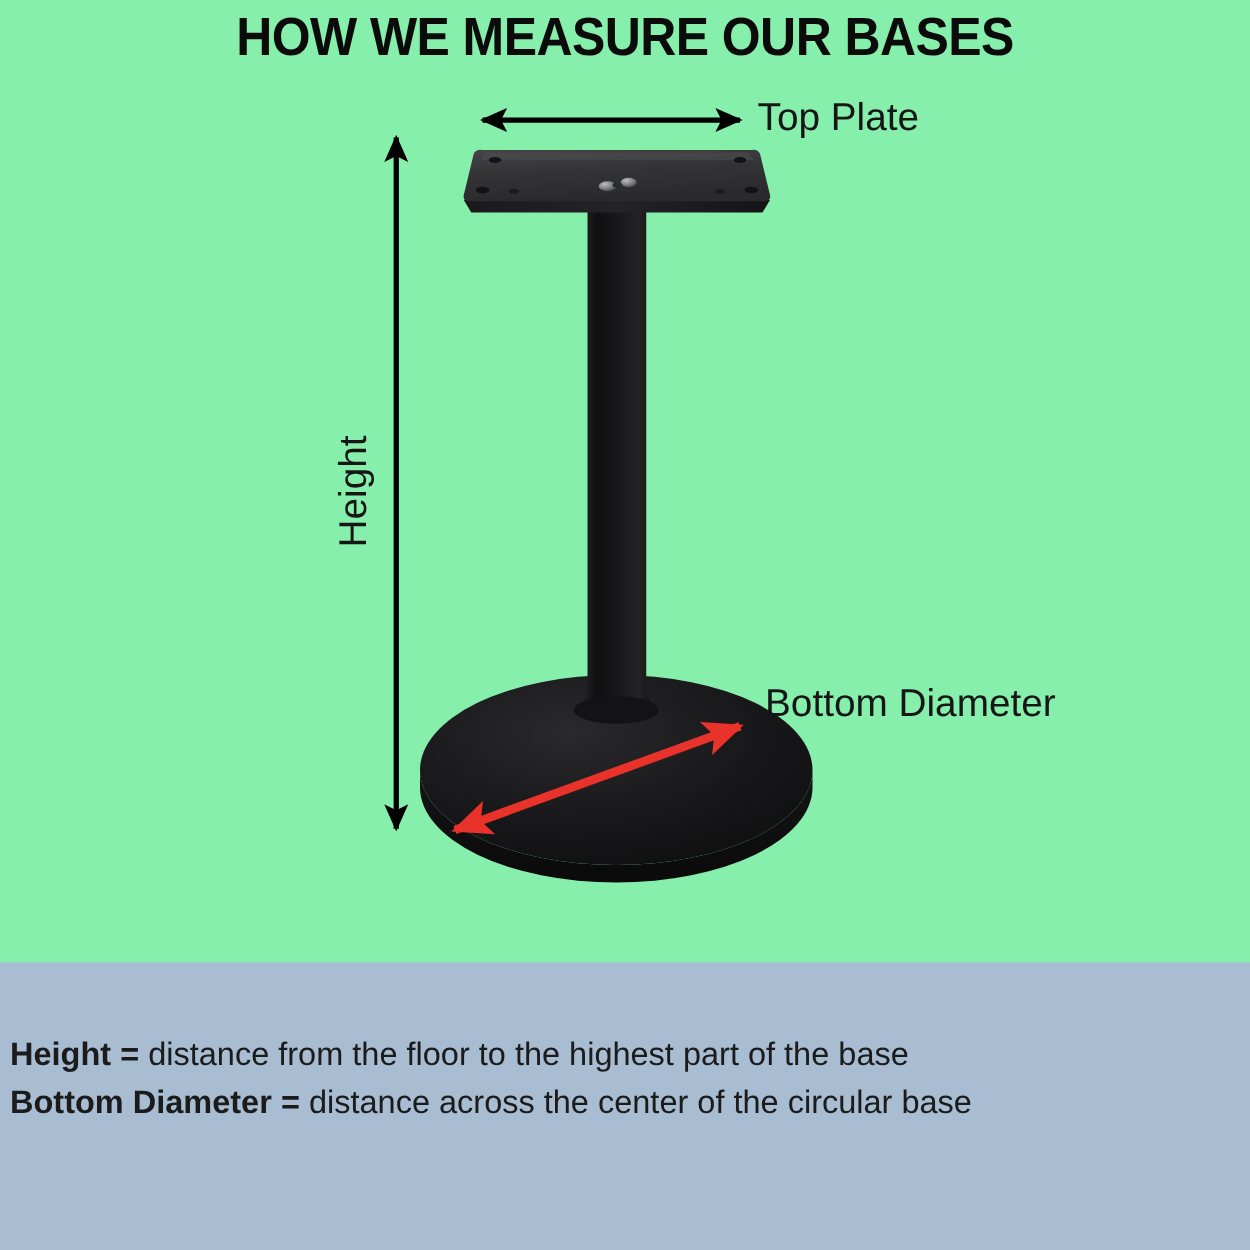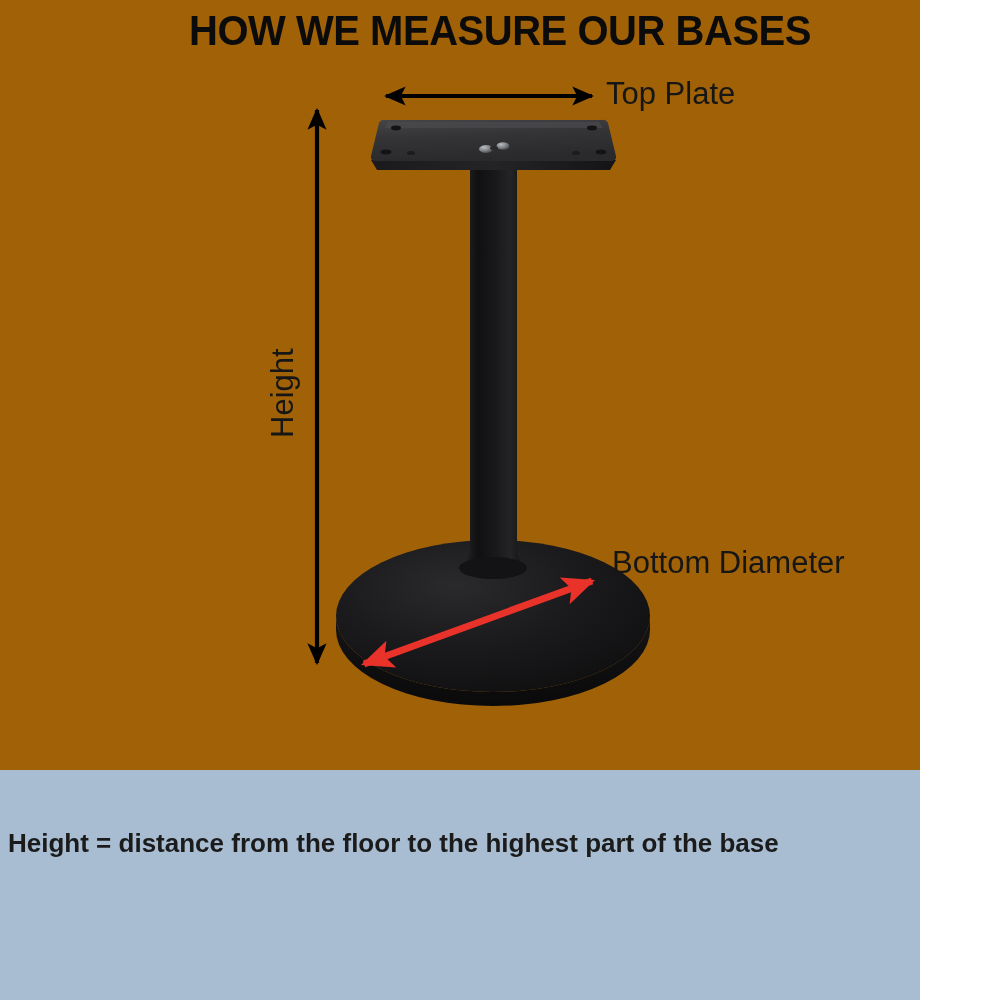--- a/index.html
+++ b/index.html
@@ -7,23 +7,23 @@
     margin: 0;
     padding: 0;
     background: #ffffff;
   }
   body {
     font-family: "Liberation Sans", "DejaVu Sans", sans-serif;
     -webkit-font-smoothing: antialiased;
   }
   #page {
     position: relative;
-    width: 920px;
+    width: 1000px;
     height: 1000px;
-    background: #a16207;
+    background: #86efac;
     overflow: hidden;
   }
 
   
   #title {
     position: absolute;
     left: 0;
     top: 6px;
     width: 1000px;
     text-align: center;
@@ -106,21 +106,21 @@
     color: #1b1b1b;
     white-space: nowrap;
   }
   .legend-line .term {
     font-weight: 700;
   }
   .legend-line .eq {
     font-weight: 700;
   }
   .legend-line .def {
-    font-weight: 700;
+    font-weight: 400;
   }
 </style>
 </head>
 <body>
 
 <div id="page">
 
   <div id="title">HOW WE MEASURE OUR BASES</div>
 
   <div id="diagram">
@@ -221,17 +221,21 @@
 
   <div id="legend">
     <div id="legend-lines">
 
       <div class="legend-line">
         <span class="term">Height</span><span class="eq"> =</span>
         <span class="def">distance from the floor to the highest part of the base</span>
       </div>
 
 
+      <div class="legend-line">
+        <span class="term">Bottom Diameter</span><span class="eq"> =</span>
+        <span class="def">distance across the center of the circular base</span>
+      </div>
 
     </div>
   </div>
 
 </div>
 
 </body></html>

